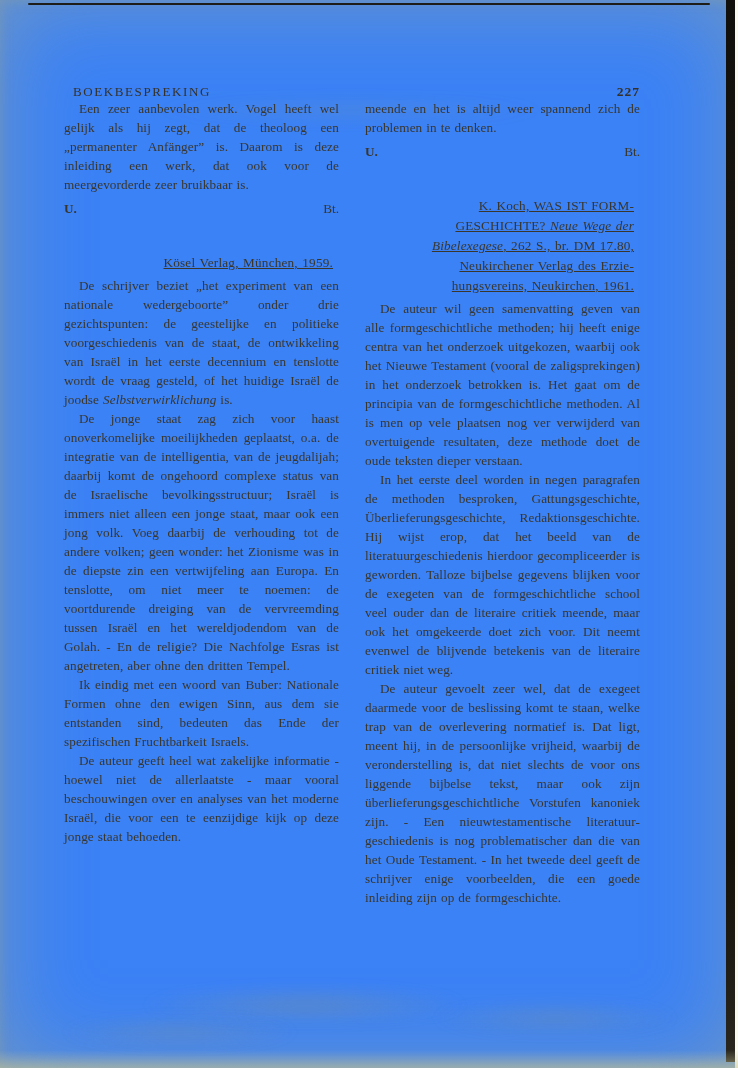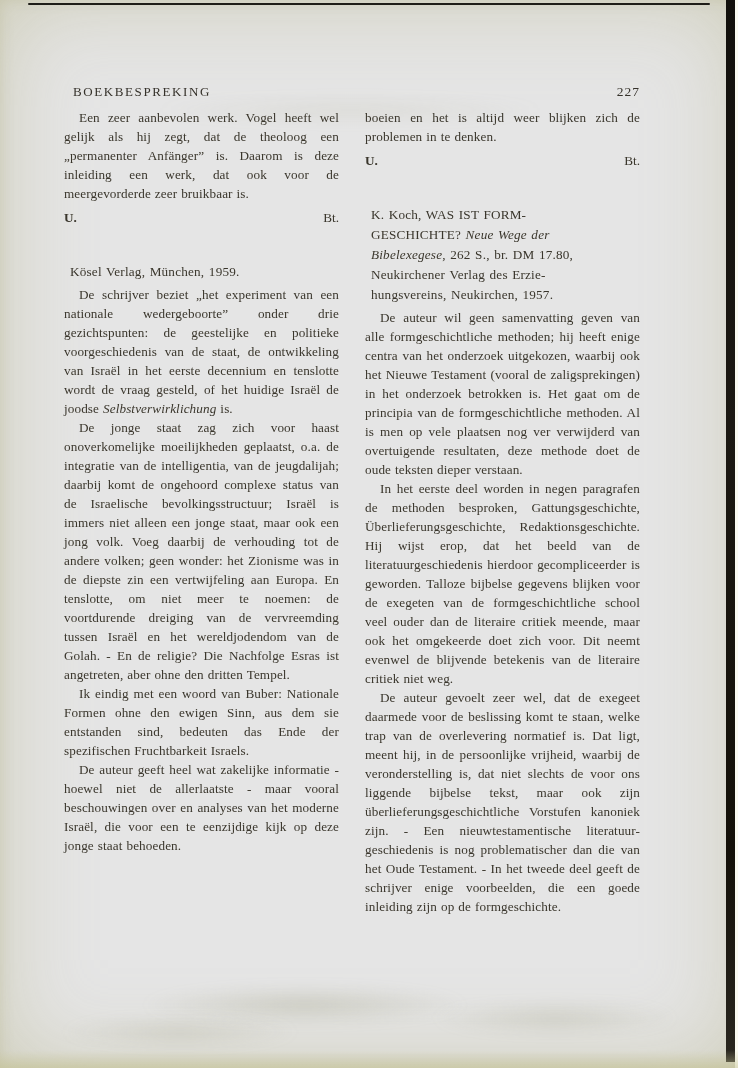--- a/index.html
+++ b/index.html
@@ -1,19 +1,19 @@
 <!DOCTYPE html>
 <html><head>
 <meta charset="utf-8">
 <style>
   html,body{margin:0;padding:0;background:#fdfdf6;}
   .sheet{
     position:relative;
     width:738px;height:1068px;
-    background:#e5e5e5;
+    background:#3b82f6;
     overflow:hidden;
     font-family:"Liberation Serif","DejaVu Serif",serif;
     color:#3a362c;
     box-shadow:inset 0 0 90px rgba(178,176,128,.45), inset 0 0 14px rgba(168,166,118,.30);
   }
   .scan-top-line{
     position:absolute;left:28px;top:3px;width:682px;height:2px;
     background:#1e1d18;border-radius:1px;
   }
   .scan-right-bar{
@@ -33,46 +33,46 @@
   .g3{left:60px;top:1015px;width:240px;height:34px;background:radial-gradient(rgba(150,150,120,.20),rgba(150,150,120,0) 70%);}
   .g4{left:150px;top:95px;width:400px;height:30px;background:radial-gradient(rgba(160,158,125,.12),rgba(160,158,125,0) 70%);}
 
   .page-header{
     position:absolute;left:64px;top:84px;width:576px;
     display:flex;justify-content:space-between;align-items:baseline;
   }
   .running-title{
     font-size:13px;letter-spacing:1.6px;color:#35312a;padding-left:9px;
   }
-  .page-number{font-size:13.5px;letter-spacing:1px;color:#35312a;}
+  .page-number{font-size:13.5px;letter-spacing:1px;color:#35312a;font-weight:bold;}
 
   .columns{
-    position:absolute;left:64px;top:108px;width:576px;
+    position:absolute;left:64px;top:99px;width:576px;
     display:flex;gap:26px;
   }
   .col{width:280px;}
 
   .body-p{
     margin:0;font-size:13.2px;line-height:19px;
     text-align:justify;letter-spacing:.1px;word-spacing:.6px;
   }
   .body-p.indent{text-indent:15px;}
   .it{font-style:italic;}
 
   .sig-row{
     display:flex;justify-content:space-between;
     font-size:13.2px;line-height:19px;margin-top:5px;
   }
   .sig-left{font-weight:bold;}
   .sig-right{}
 
   .citation{
     margin:35px 6px 3px 6px;
-    font-size:13.2px;line-height:20px;text-align:left;
-    letter-spacing:.2px;word-spacing:1px;
+    font-size:13.2px;line-height:20px;text-align:right;
+    letter-spacing:.2px;word-spacing:1px;text-decoration:underline;
   }
   .cite-line{white-space:nowrap;}
 </style>
 </head>
 <body>
 
 <div class="sheet">
   <div class="g4 ghost"></div>
   <div class="scan-top-line"></div>
   <div class="scan-right-bar"></div>
@@ -96,30 +96,30 @@
         </div>
         <div class="citation">
           <div class="cite-line"><span>Kösel Verlag, München, 1959.</span></div>
         </div>
         <p class="body-p indent"><span>De schrijver beziet „het experiment van een nationale wedergeboorte” onder drie gezichtspunten: de geestelijke en politieke voorgeschiedenis van de staat, de ontwikkeling van Israël in het eerste decennium en tenslotte wordt de vraag gesteld, of het huidige Israël de joodse </span><span class="it">Selbstverwirklichung</span><span> is.</span></p>
         <p class="body-p indent"><span>De jonge staat zag zich voor haast onoverkomelijke moeilijkheden geplaatst, o.a. de integratie van de intelligentia, van de jeugdalijah; daarbij komt de ongehoord complexe status van de Israelische bevolkingsstructuur; Israël is immers niet alleen een jonge staat, maar ook een jong volk. Voeg daarbij de verhouding tot de andere volken; geen wonder: het Zionisme was in de diepste zin een vertwijfeling aan Europa. En tenslotte, om niet meer te noemen: de voortdurende dreiging van de vervreemding tussen Israël en het wereldjodendom van de Golah. - En de religie? Die Nachfolge Esras ist angetreten, aber ohne den dritten Tempel.</span></p>
         <p class="body-p indent"><span>Ik eindig met een woord van Buber: Nationale Formen ohne den ewigen Sinn, aus dem sie entstanden sind, bedeuten das Ende der spezifischen Fruchtbarkeit Israels.</span></p>
         <p class="body-p indent"><span>De auteur geeft heel wat zakelijke informatie - hoewel niet de allerlaatste - maar vooral beschouwingen over en analyses van het moderne Israël, die voor een te eenzijdige kijk op deze jonge staat behoeden.</span></p>
       </section>
     <section class="col">
-        <p class="body-p"><span>boeien en het is altijd weer blijken zich de problemen in te denken.</span></p>
+        <p class="body-p"><span>meende en het is altijd weer spannend zich de problemen in te denken.</span></p>
         <div class="sig-row">
           <span class="sig-left">U.</span>
           <span class="sig-right">Bt.</span>
         </div>
         <div class="citation">
           <div class="cite-line"><span>K. Koch, WAS IST FORM-</span></div>
           <div class="cite-line"><span>GESCHICHTE? </span><span class="it">Neue Wege der</span></div>
           <div class="cite-line"><span class="it">Bibelexegese</span><span>, 262 S., br. DM 17.80,</span></div>
           <div class="cite-line"><span>Neukirchener Verlag des Erzie-</span></div>
-          <div class="cite-line"><span>hungsvereins, Neukirchen, 1957.</span></div>
+          <div class="cite-line"><span>hungsvereins, Neukirchen, 1961.</span></div>
         </div>
         <p class="body-p indent"><span>De auteur wil geen samenvatting geven van alle formgeschichtliche methoden; hij heeft enige centra van het onderzoek uitgekozen, waarbij ook het Nieuwe Testament (vooral de zaligsprekingen) in het onderzoek betrokken is. Het gaat om de principia van de formgeschichtliche methoden. Al is men op vele plaatsen nog ver verwijderd van overtuigende resultaten, deze methode doet de oude teksten dieper verstaan.</span></p>
         <p class="body-p indent"><span>In het eerste deel worden in negen paragrafen de methoden besproken, Gattungsgeschichte, Überlieferungsgeschichte, Redaktionsgeschichte. Hij wijst erop, dat het beeld van de literatuurgeschiedenis hierdoor gecompliceerder is geworden. Talloze bijbelse gegevens blijken voor de exegeten van de formgeschichtliche school veel ouder dan de literaire critiek meende, maar ook het omgekeerde doet zich voor. Dit neemt evenwel de blijvende betekenis van de literaire critiek niet weg.</span></p>
         <p class="body-p indent"><span>De auteur gevoelt zeer wel, dat de exegeet daarmede voor de beslissing komt te staan, welke trap van de overlevering normatief is. Dat ligt, meent hij, in de persoonlijke vrijheid, waarbij de veronderstelling is, dat niet slechts de voor ons liggende bijbelse tekst, maar ook zijn überlieferungsgeschichtliche Vorstufen kanoniek zijn. - Een nieuwtestamentische literatuur-geschiedenis is nog problematischer dan die van het Oude Testament. - In het tweede deel geeft de schrijver enige voorbeelden, die een goede inleiding zijn op de formgeschichte.</span></p>
       </section>
   </main>
 </div>
 
 </body></html>

